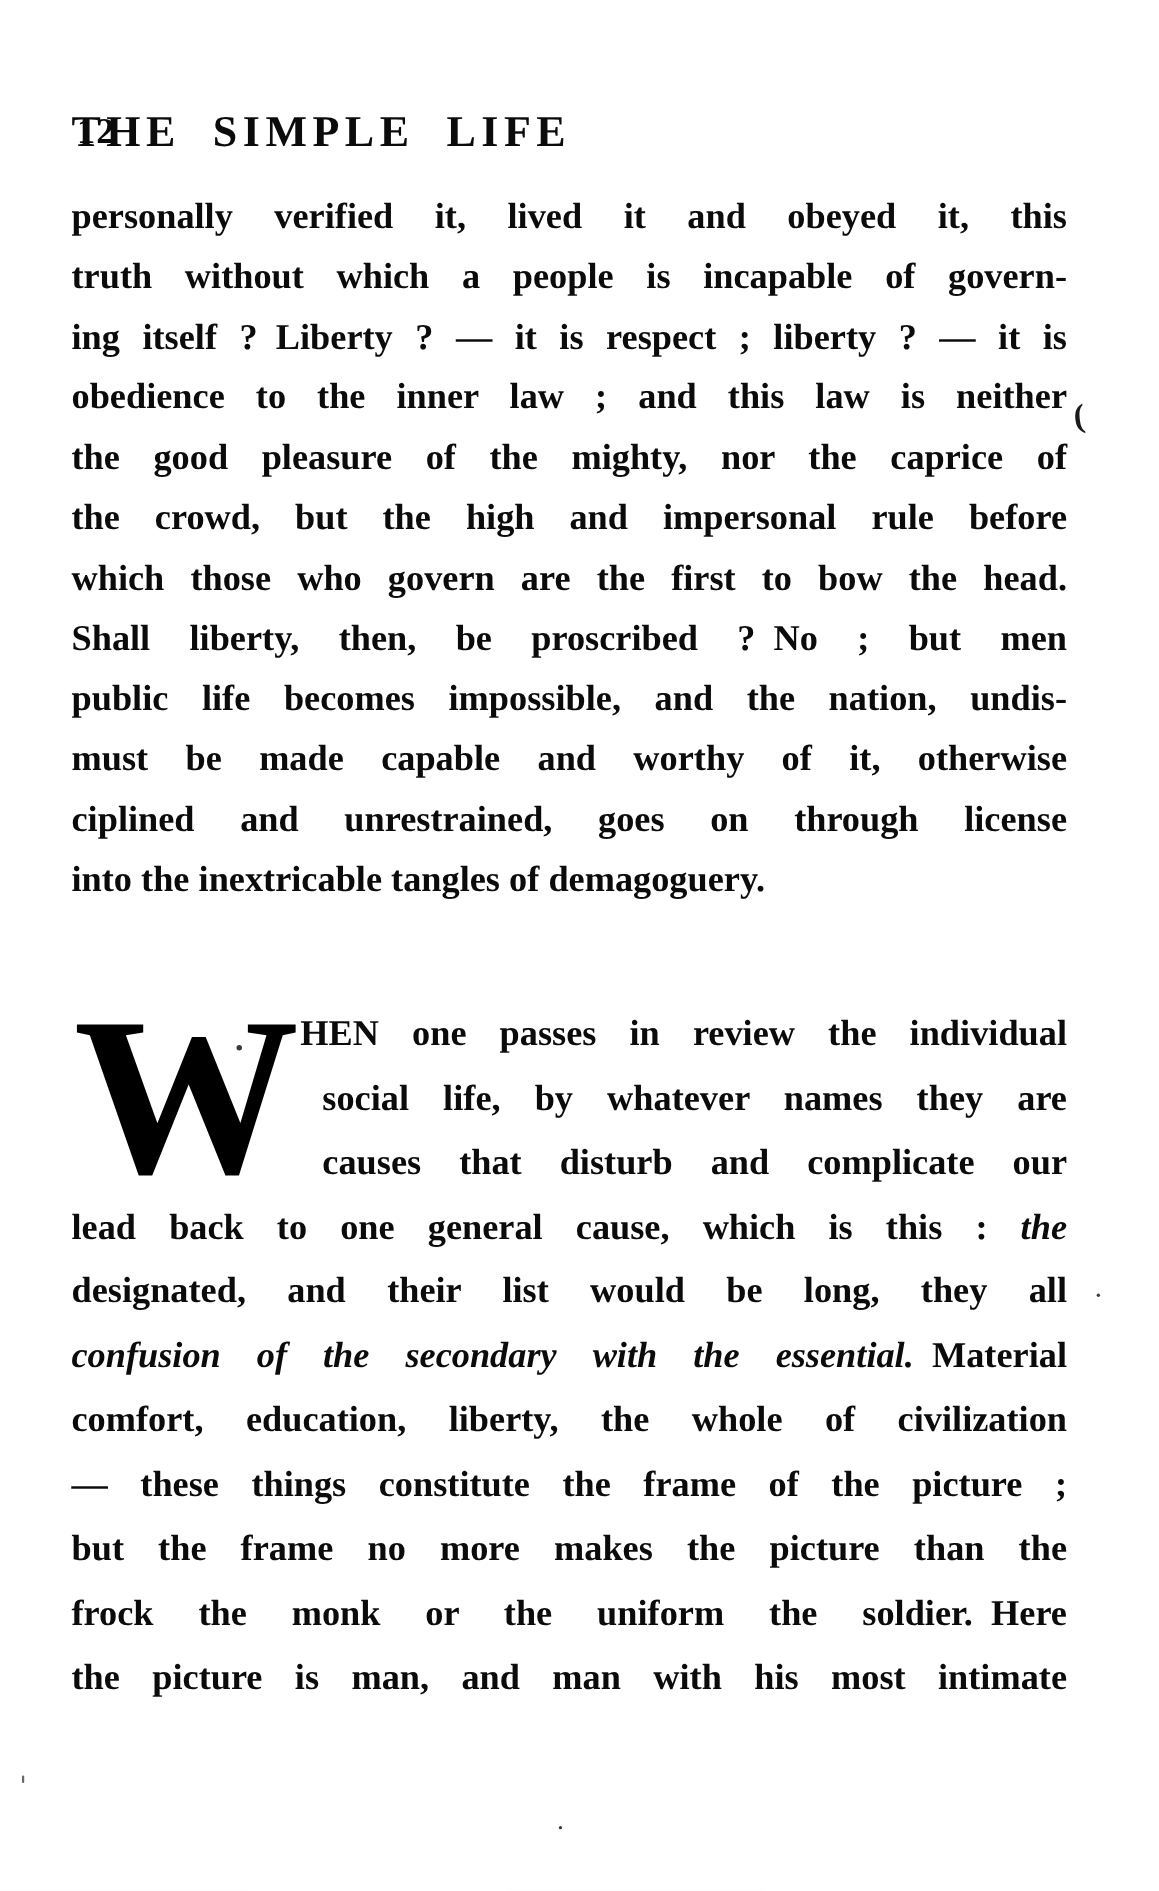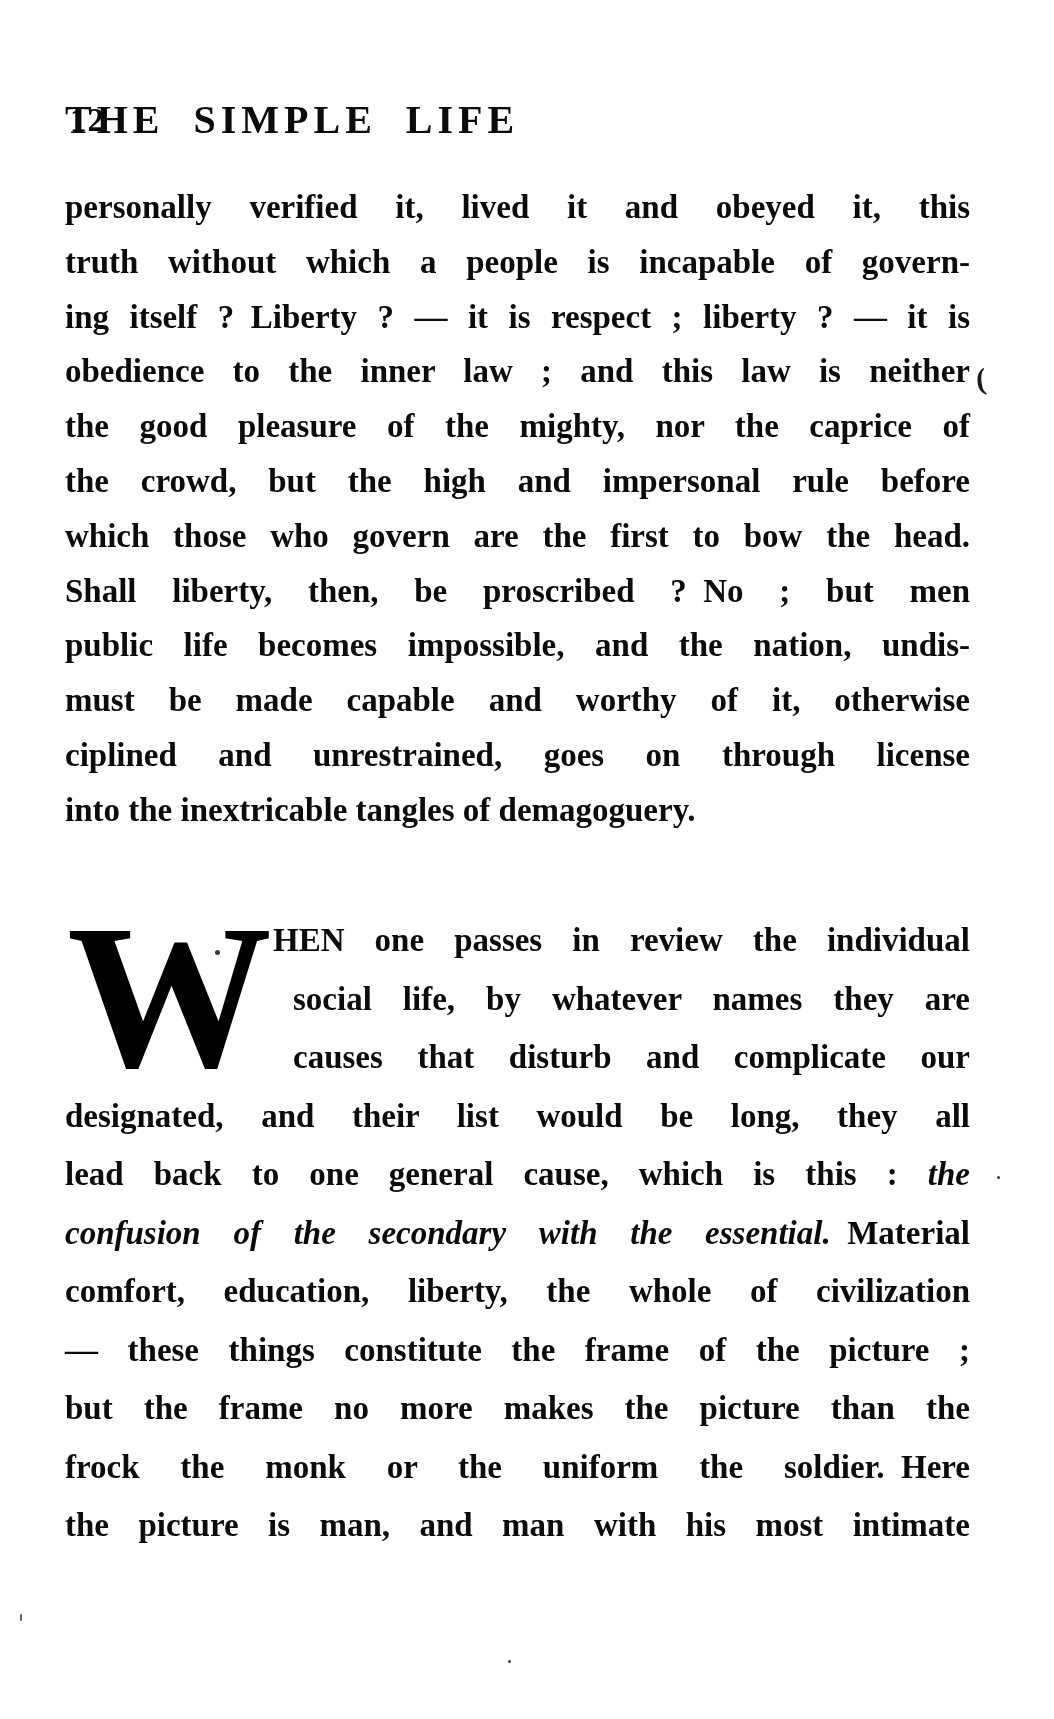--- a/index.html
+++ b/index.html
@@ -15,21 +15,21 @@
   .header { position:absolute; top:96px; left:65px; width:905px; height:50px; }
   .pagenum {
     position:absolute; left:5px; top:6px;
     font-size:33px; font-weight:bold; letter-spacing:1px;
   }
   .title {
     font-size:40px; font-weight:bold;
     letter-spacing:5px; word-spacing:14px;
   }
   .para { position:absolute; left:65px; width:905px; }
-  #para1 { top:180px; }
+  #para1 { top:170px; }
   #para2 { top:911px; }
   .line {
     height:54.8px; line-height:54.8px;
     font-size:33px; font-weight:bold;
     text-align:justify; text-align-last:justify;
     text-justify:inter-word;
     white-space:nowrap;
   }
   #para2 .line { height:58.5px; line-height:58.5px; }
   .line.noj { text-align:right; text-align-last:left; }
@@ -74,22 +74,22 @@
       <div class="line"><span>ciplined and unrestrained, goes on through license</span></div>
       <div class="line noj"><span>into the inextricable tangles of demagoguery.</span></div>
     </div>
 
   <span class="dropcap">W</span>
 
   <div class="para" id="para2">
       <div class="line" style="padding-left: 208px;"><span>HEN one passes in review the individual</span></div>
       <div class="line" style="padding-left: 228px;"><span>social life, by whatever names they are</span></div>
       <div class="line" style="padding-left: 228px;"><span>causes that disturb and complicate our</span></div>
+      <div class="line"><span>lead back to one general cause, which is this : </span><span class="it">the</span></div>
       <div class="line"><span>designated, and their list would be long, they all</span></div>
-      <div class="line"><span>lead back to one general cause, which is this : </span><span class="it">the</span></div>
       <div class="line"><span class="it">confusion of the secondary with the essential.</span><span> Material</span></div>
       <div class="line"><span>comfort, education, liberty, the whole of civilization</span></div>
       <div class="line"><span>— these things constitute the frame of the picture ;</span></div>
       <div class="line"><span>but the frame no more makes the picture than the</span></div>
       <div class="line"><span>frock the monk or the uniform the soldier. Here</span></div>
       <div class="line"><span>the picture is man, and man with his most intimate</span></div>
     </div>
 
   <span class="stray">(</span>
 

